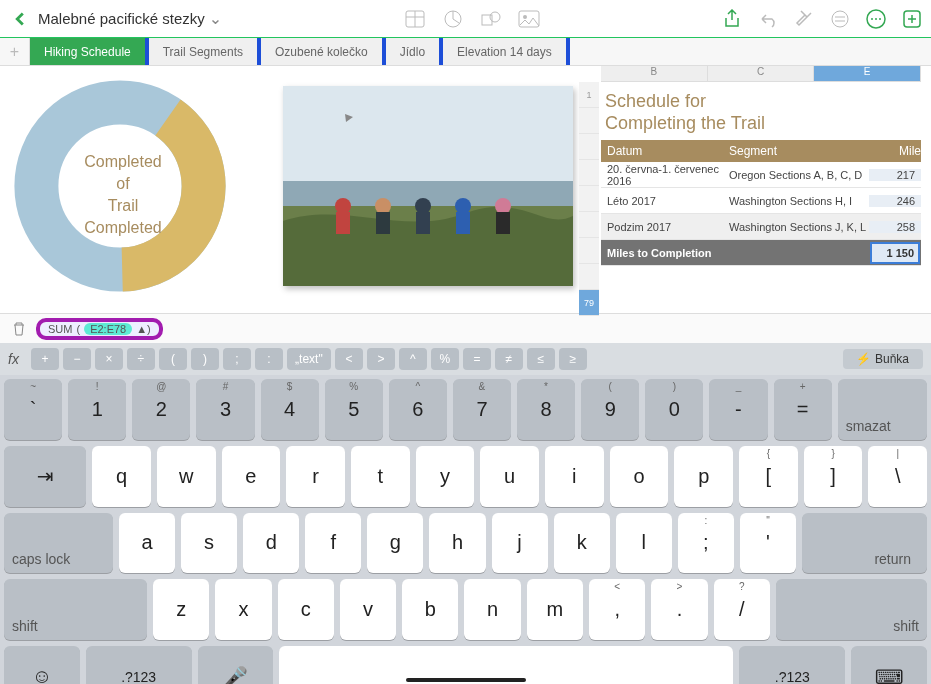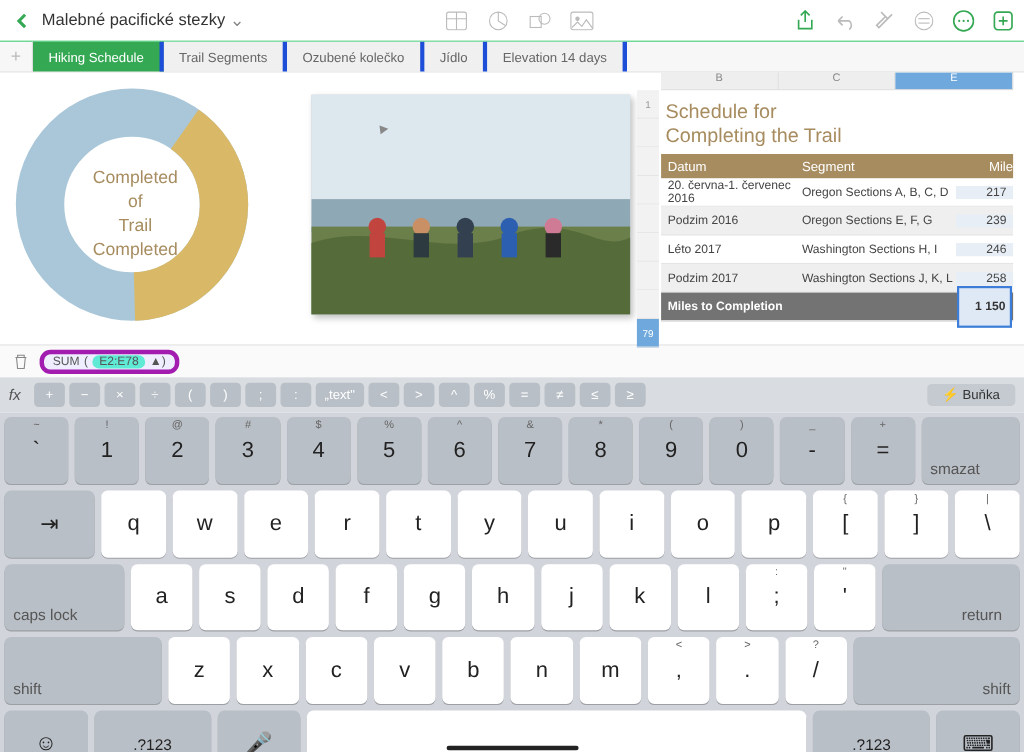--- a/index.html
+++ b/index.html
@@ -34,21 +34,21 @@
 .shdr div:nth-child(1){width:128px;padding-left:6px}
 .shdr div:nth-child(2){width:140px}
 .shdr div:nth-child(3){flex:1;text-align:right;padding-right:0}
 .srow{display:flex;font-size:11px;height:26px;align-items:center;border-bottom:1px solid #e5e5e5;color:#444}
 .srow.alt{background:#efefef}
 .srow div:nth-child(1){width:128px;padding-left:6px}
 .srow div:nth-child(2){width:140px}
 .srow div:nth-child(3){flex:1;text-align:right;padding-right:6px}
 .mcell{background:#e8eef5}
 .srow.total{background:#737373;color:#fff;font-weight:600}
-.srow.total div:nth-child(3){background:#dfe9f5;color:#333;border:2px solid #3b7dd8;margin:1px;height:38px;display:flex;align-items:center;justify-content:flex-end;padding-right:4px}
+.srow.total div:nth-child(3){background:#dfe9f5;color:#333;border:2px solid #3b7dd8;margin:1px;height:22px;display:flex;align-items:center;justify-content:flex-end;padding-right:4px}
 .fbar{height:30px;display:flex;align-items:center;padding:0 8px;gap:6px;border-top:1px solid #ddd;background:#fafafa}
 .trash{color:#888}
 .fchip{background:#eef;border:4px solid #a21caf;border-radius:10px;padding:1px 8px;font-size:11px;color:#555;display:flex;align-items:center;gap:4px}
 .fchip .rng{background:#5eead4;border-radius:8px;padding:0 6px}
 .oprow{height:32px;background:#d9dde1;display:flex;align-items:center;padding:0 8px;gap:4px}
 .fx{font-style:italic;font-size:14px;color:#555;margin-right:8px}
 .op{background:#b8bfc6;color:#fff;border-radius:4px;width:28px;height:22px;display:flex;align-items:center;justify-content:center;font-size:12px}
 .op.wide{width:44px}
 .cellbtn{margin-left:auto;background:#c4cad0;padding:3px 14px;border-radius:4px;font-size:12px;color:#333}
 .kb{background:#d1d5db;height:338px;padding:4px 4px 6px;display:flex;flex-direction:column;gap:6px}
@@ -214,25 +214,20 @@
   <div class="shdr">
    <div>Datum</div>
         <div>Segment</div>
         <div>Mile</div>
   </div>
   <div class="srow">
         <div>20. června-1. červenec 2016</div>
         <div>Oregon Sections A, B, C, D</div>
         <div class="mcell">217</div>
       </div>
-  <div class="srow alt">
-        <div>Podzim 2016</div>
-        <div>Oregon Sections E, F, G</div>
-        <div class="mcell">239</div>
-      </div>
   <div class="srow">
         <div>Léto 2017</div>
         <div>Washington Sections H, I</div>
         <div class="mcell">246</div>
       </div>
   <div class="srow alt">
         <div>Podzim 2017</div>
         <div>Washington Sections J, K, L</div>
         <div class="mcell">258</div>
       </div>

